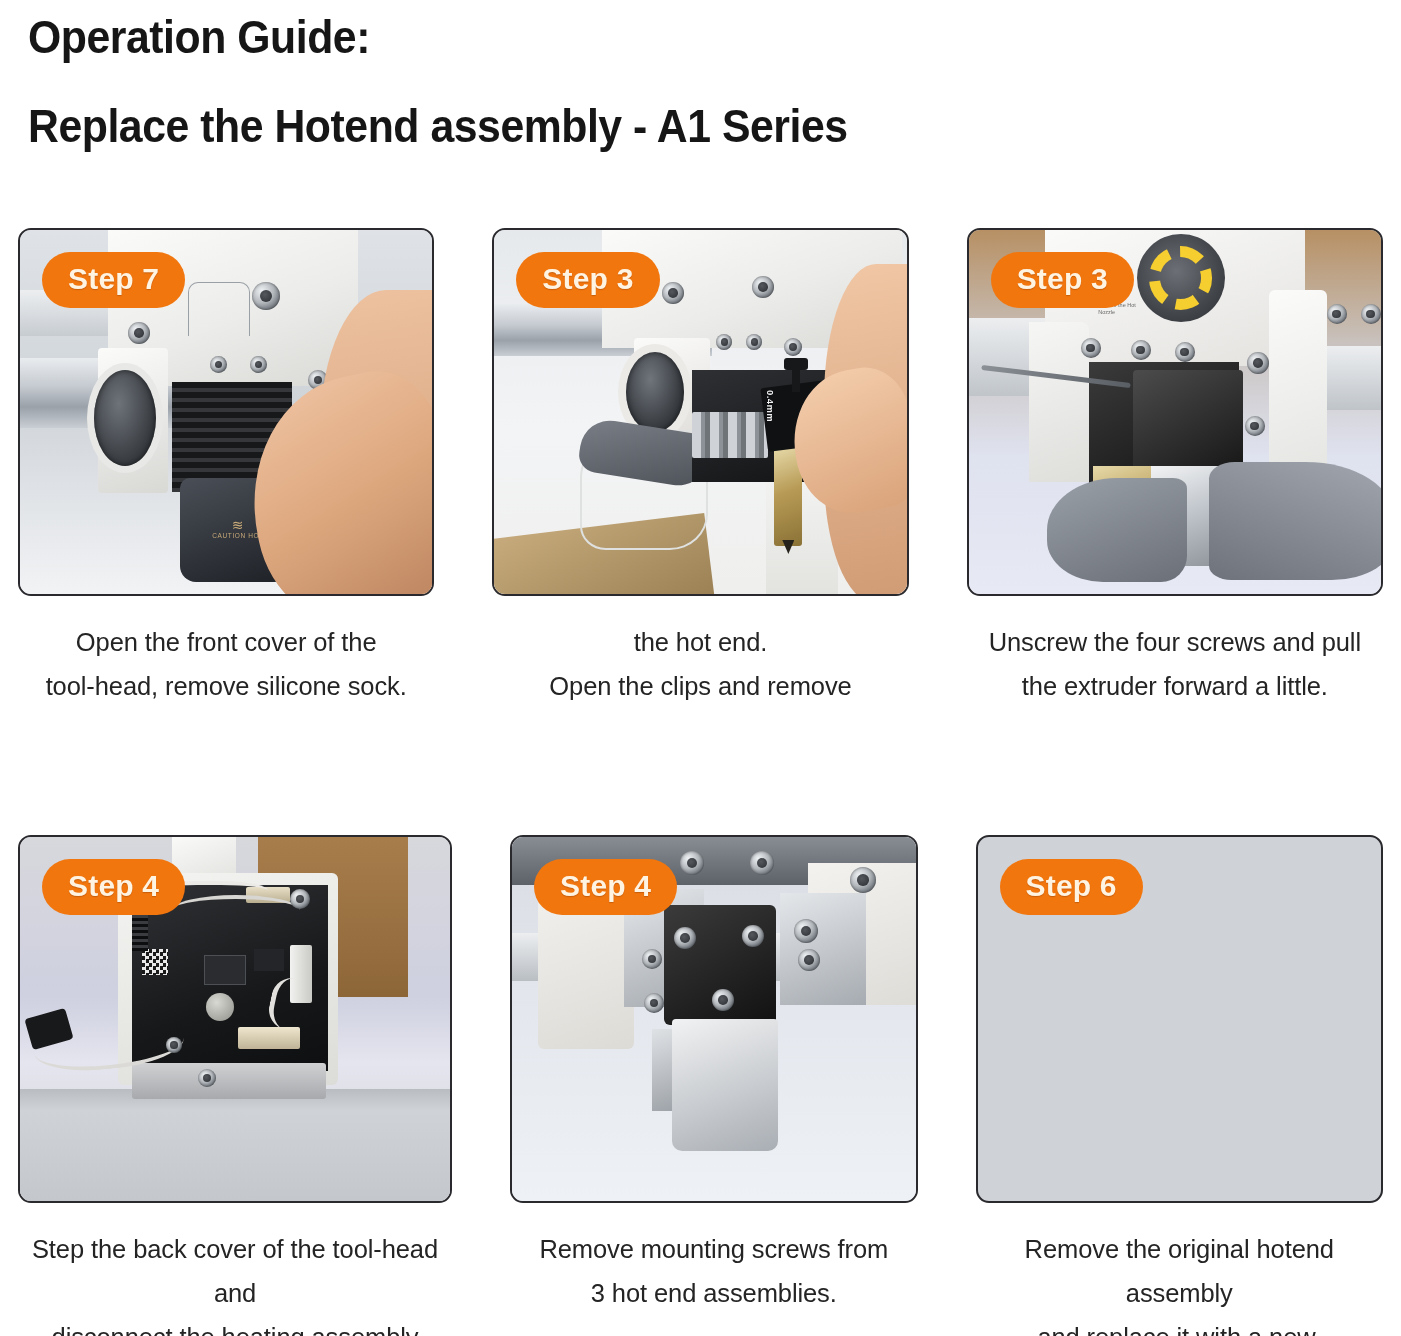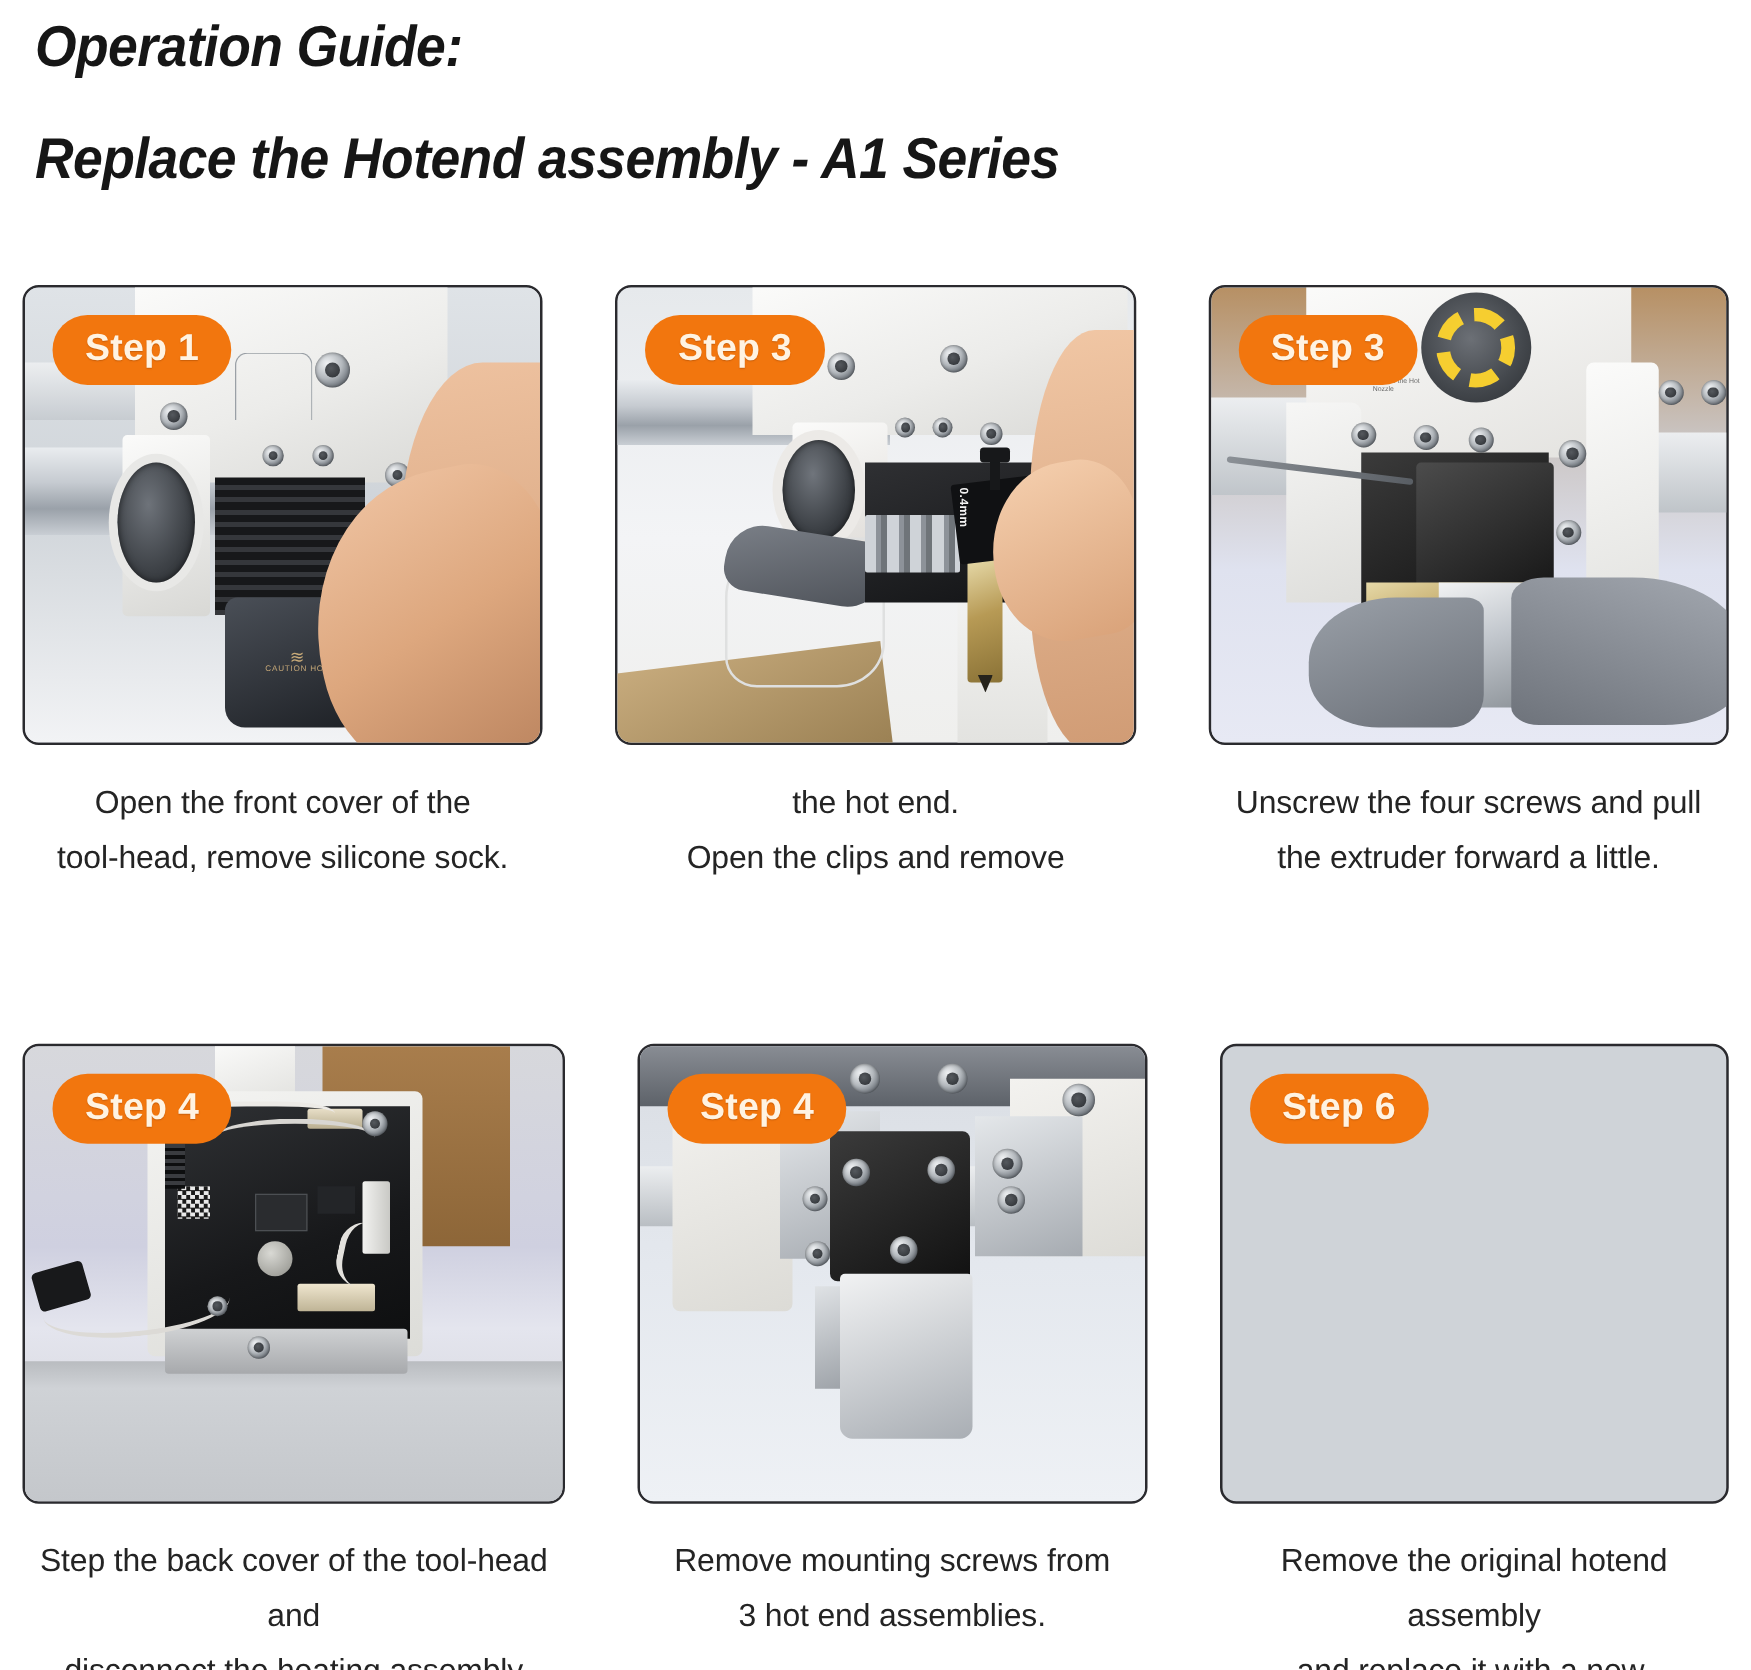--- a/index.html
+++ b/index.html
@@ -5,21 +5,21 @@
   * { box-sizing: border-box; margin: 0; padding: 0; }
   html, body {
     width: 1401px; height: 1336px;
     background: #ffffff;
     font-family: "Liberation Sans", sans-serif;
     overflow: hidden;
   }
   .page { position: relative; width: 1401px; height: 1336px; background:#fff; }
 
   
-  .header { padding: 6px 0 0 28px; font-style: italic; }
+  .header { padding: 6px 0 0 28px; }
   .title-line {
     font-family: "Liberation Sans", sans-serif;
     font-weight: 700;
     color: #161616;
     letter-spacing: -0.5px;
     white-space: nowrap;
     transform: scaleX(0.93);
     transform-origin: left center;
   }
   .title-1 { font-size: 46px; line-height: 62px; }
@@ -250,21 +250,21 @@
           <div class="ly screw" style="left:288px;top:140px;width:20px;height:20px;"></div>
           <div class="ly p1-sock"></div>
           <div class="ly p1-sock2"></div>
           <div class="ly p1-caut">
             <div class="ico">≋</div>
             <span>CAUTION HOT</span>
           </div>
           <div class="ly p1-hand"></div>
           <div class="ly p1-thumb finger"></div>
         </div>
-        <div class="badge">Step 1</div>
+        <div class="badge">Step 7</div>
       </div>
       <div class="caption">
         <div>Open the front cover of the</div>
         <div>tool-head, remove silicone sock.</div>
       </div>
     </div>
 
     <div class="cell">
       <div class="photo-wrap">
         <div class="photo">

